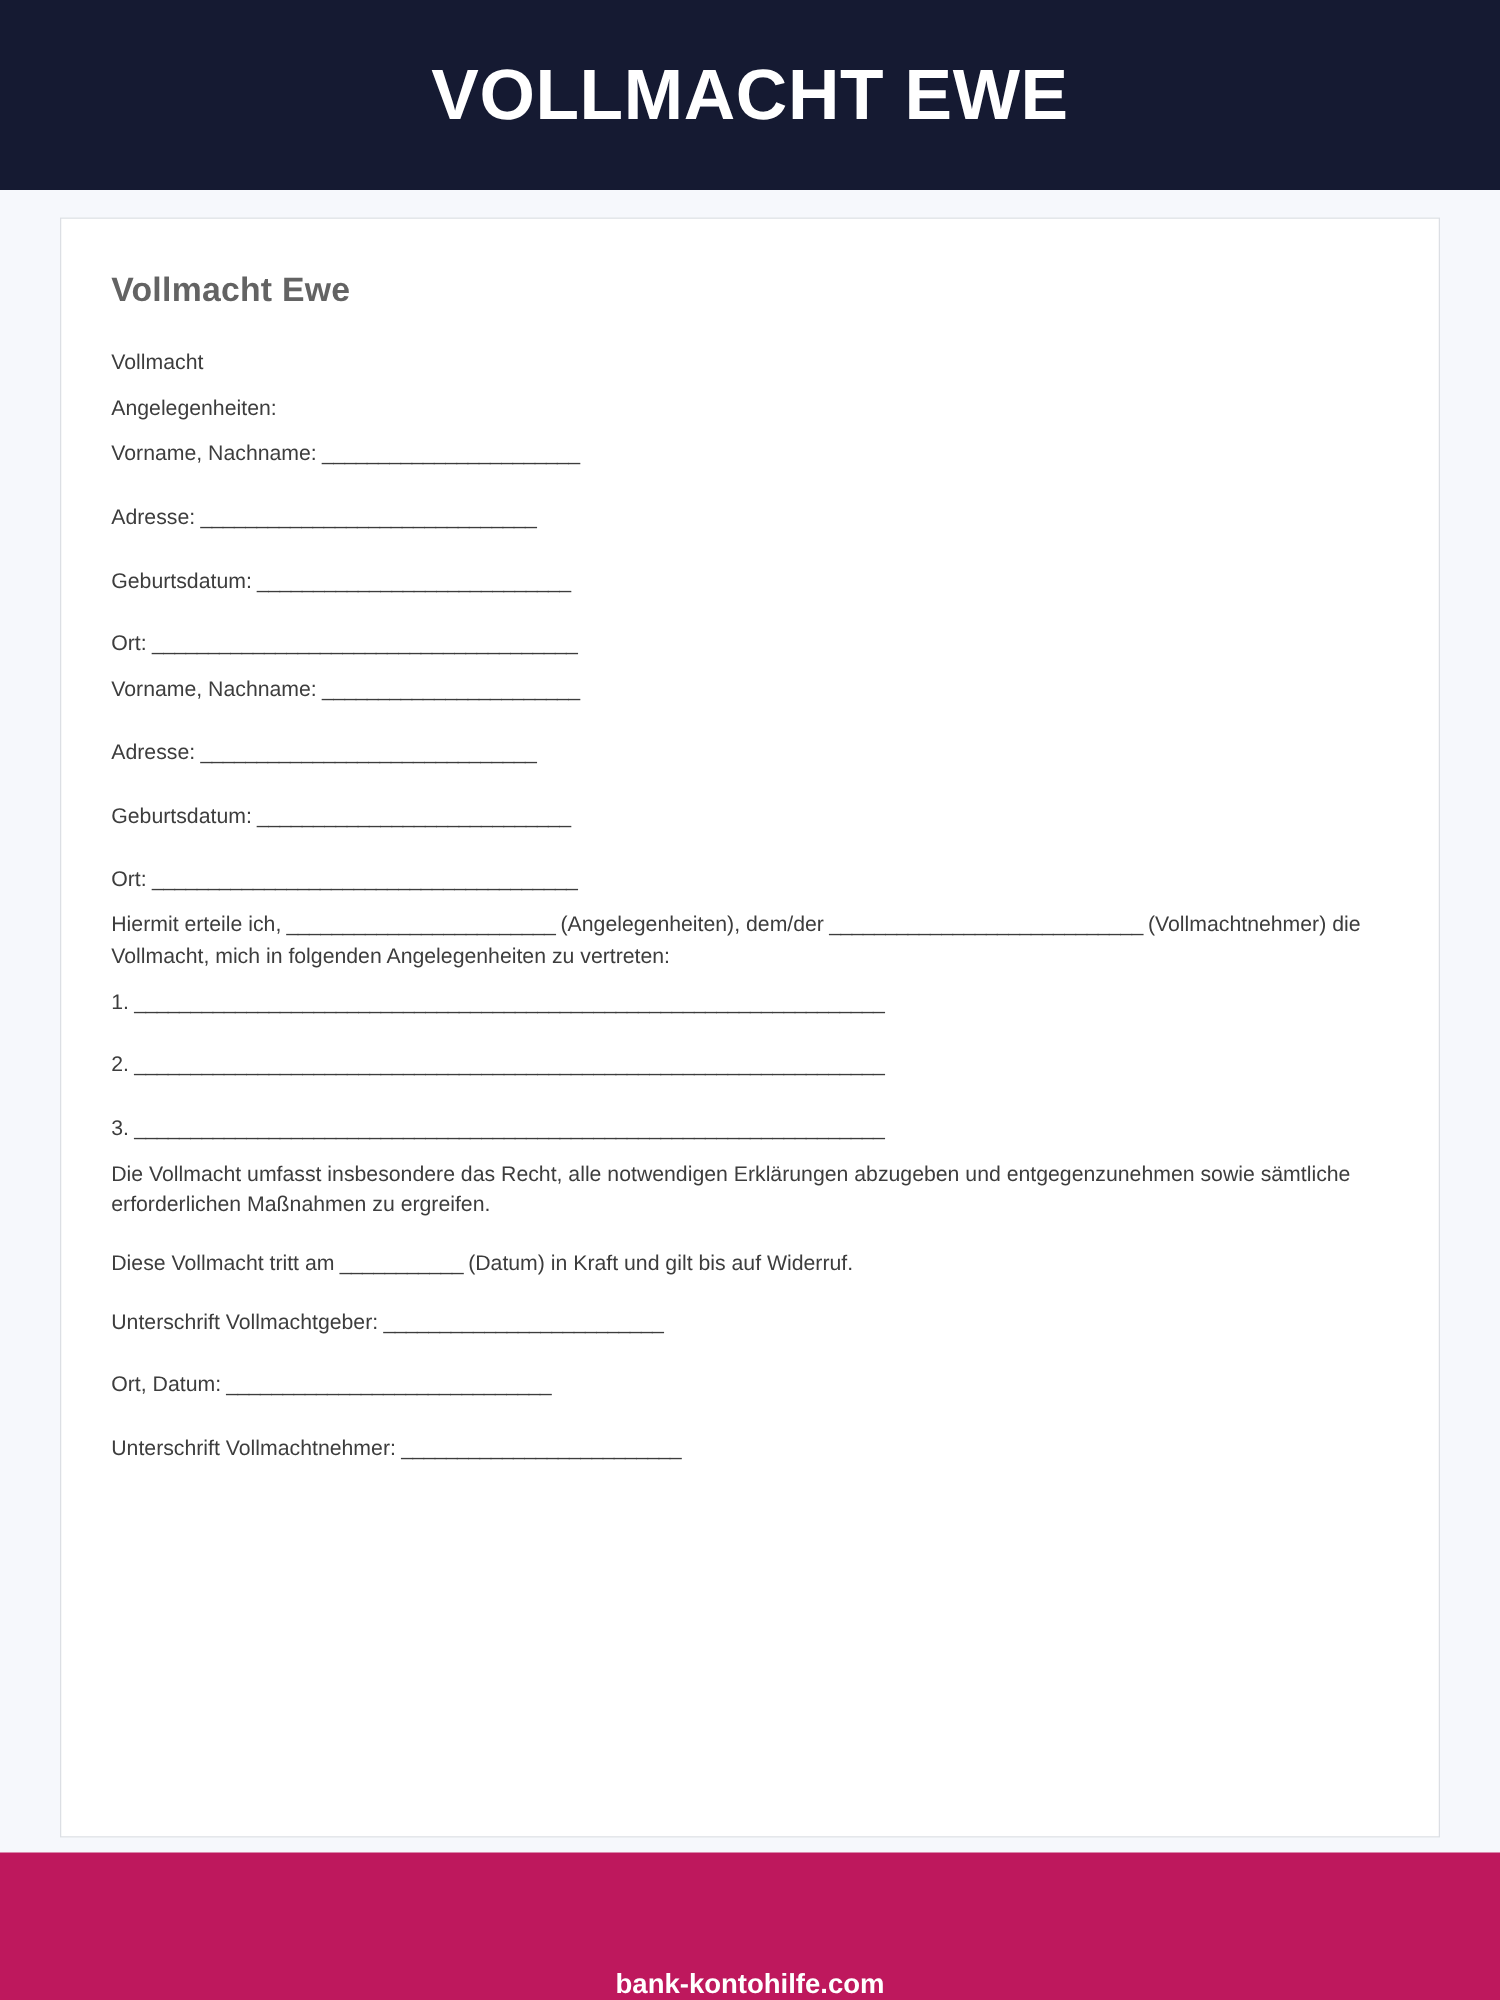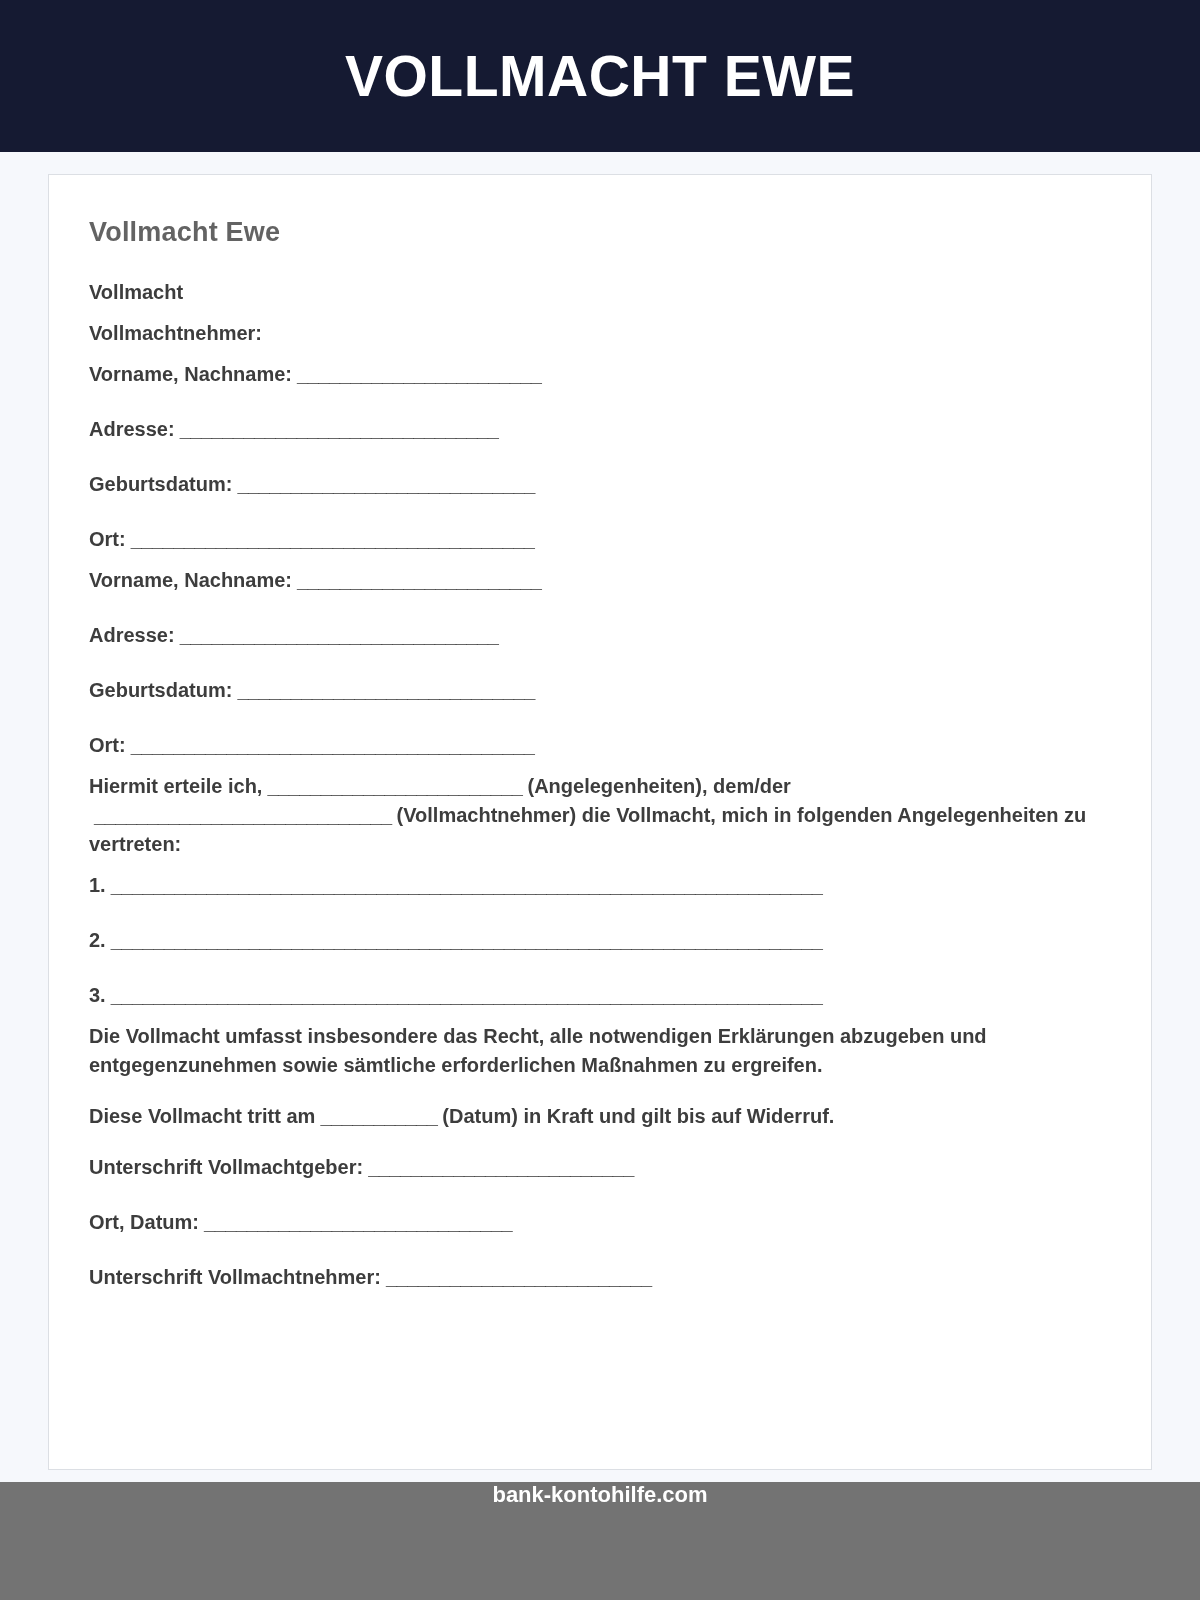--- a/index.html
+++ b/index.html
@@ -49,42 +49,42 @@
     font-size: 27px;
     font-weight: bold;
     color: #636363;
     margin: 4px 0 0 0;
     letter-spacing: 0.2px;
   }
 
   .doc-body {
     margin-top: 30px;
     color: #3d3d3d;
-    font-size: 20px;
-    font-weight: bold;
+    font-size: 17px;
+    font-weight: normal;
     line-height: 1.45;
   }
 
   .doc-body p {
     margin: 0 0 26px 0;
   }
   .doc-body p.tight {
     margin-bottom: 12px;
   }
   .doc-body p.para {
     margin-bottom: 22px;
   }
   .blank { white-space: pre; letter-spacing: -0.5px; }
 
   
   .bottom-banner {
     height: 118px;
-    background: #737373;
+    background: #be185d;
     display: flex;
-    align-items: flex-start;
+    align-items: flex-end;
     justify-content: center;
   }
   .bottom-banner-text {
     color: #ffffff;
     font-size: 22px;
     font-weight: bold;
   }
 </style>
 </head>
 <body>
@@ -95,21 +95,21 @@
 
 <div class="page-area">
   <div class="doc-card">
 
     <h1 class="doc-title">Vollmacht Ewe</h1>
 
     <div class="doc-body">
 
       <p class="tight">Vollmacht</p>
 
-      <p class="tight">Vollmachtnehmer:</p>
+      <p class="tight">Angelegenheiten:</p>
 
       <p>
         <span>Vorname, Nachname:</span><span class="blank"> _______________________</span>
       </p>
 
       <p>
         <span>Adresse:</span><span class="blank"> ______________________________</span>
       </p>
 
       <p>

